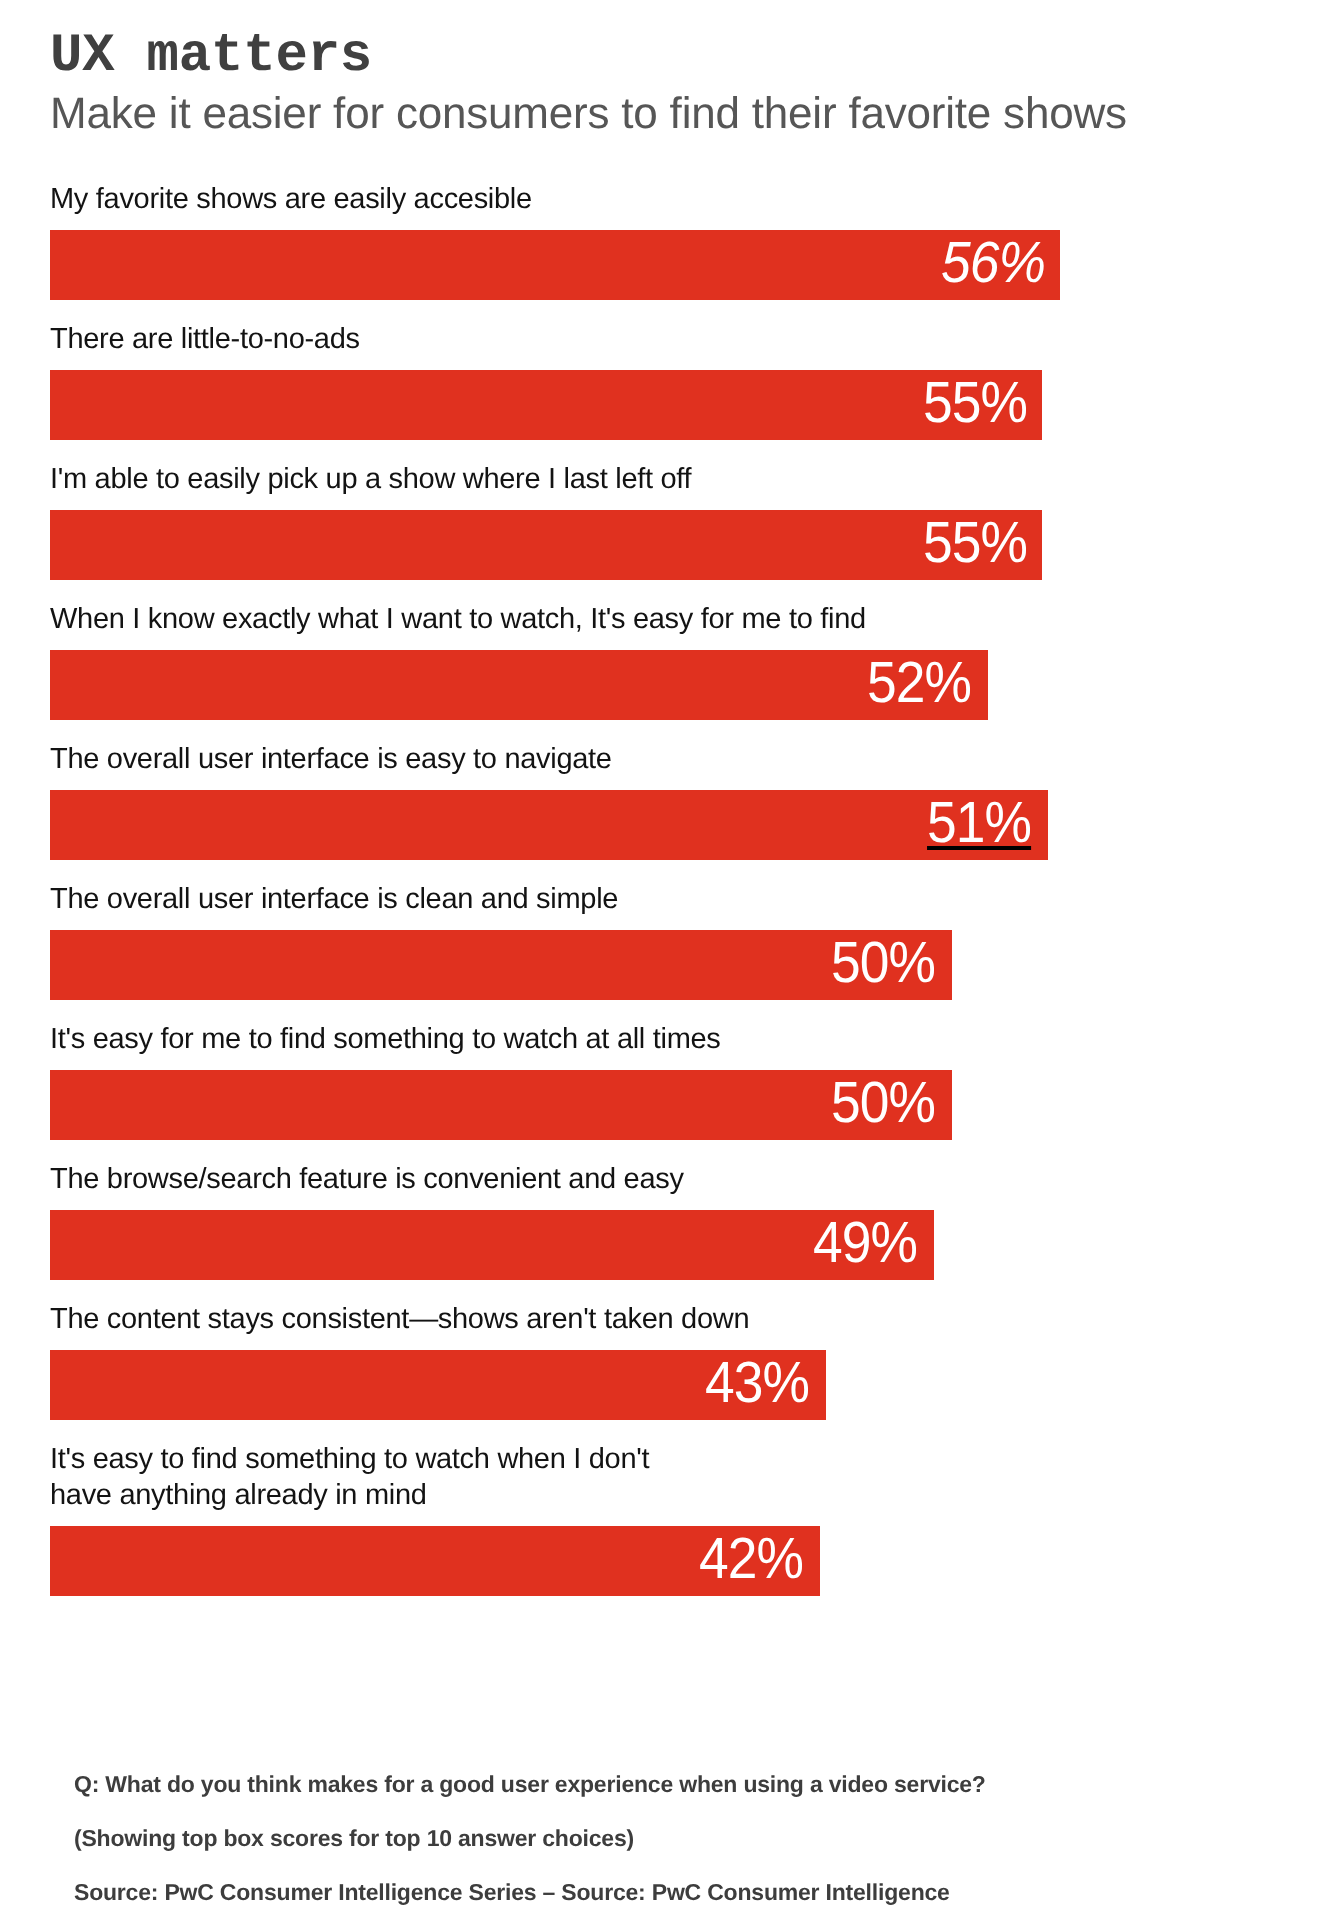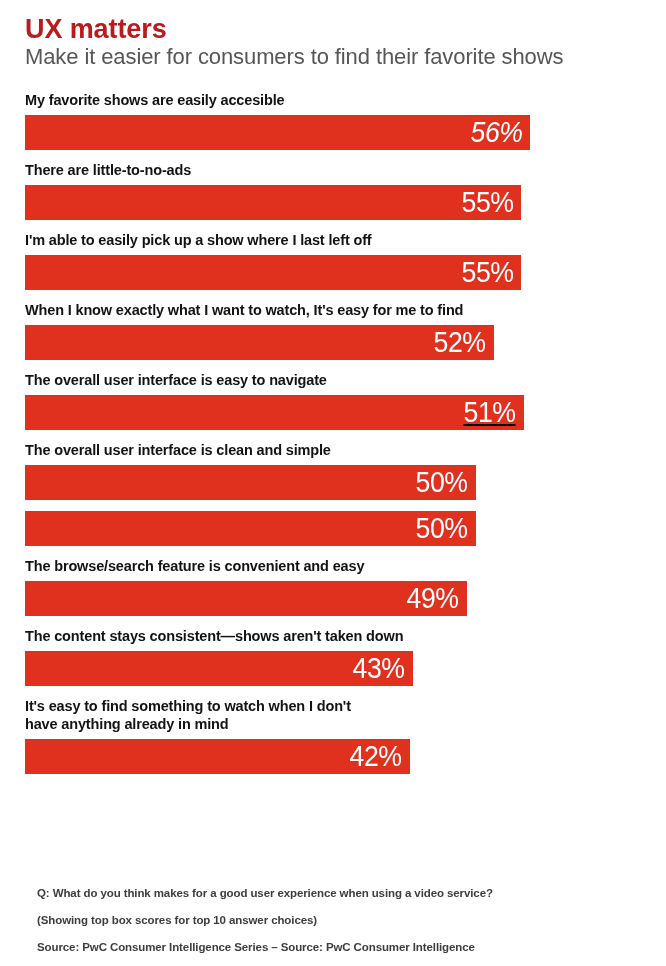--- a/index.html
+++ b/index.html
@@ -24,25 +24,25 @@
     height: 966px;
     box-sizing: border-box;
     padding: 0 25px;
   }
 
   
   .header {
     padding-top: 14px;
   }
   .chart-title {
-    font-family: Liberation Sans, sans-serif;
+    font-family: Liberation Mono, monospace;
     font-weight: bold;
     font-size: 27px;
     line-height: 30px;
-    color: #b91c1c;
+    color: #404040;
     letter-spacing: -0.1px;
     margin: 0;
   }
   .chart-subtitle {
     font-family: "Liberation Sans", "DejaVu Sans", sans-serif;
     font-weight: normal;
     font-size: 22px;
     line-height: 21px;
     color: #565656;
     margin: 2px 0 0 0;
@@ -53,21 +53,21 @@
   .bars {
     position: relative;
     margin-top: 24px;
   }
   .bar-group {
     margin-bottom: 11px;
   }
   .bar-label {
     font-family: "Liberation Sans", "DejaVu Sans", sans-serif;
     font-size: 14.5px;
-    font-weight: bold;
+    font-weight: normal;
     line-height: 18px;
     color: #131313;
     letter-spacing: -0.15px;
     margin-bottom: 6px;
     white-space: pre-line;
   }
   .bar-track {
     position: relative;
     height: 35px;
     width: 100%;
@@ -163,20 +163,21 @@
       </div>
       <div class="bar-group">
         <div class="bar-label">The overall user interface is clean and simple</div>
         <div class="bar-track">
           <div class="bar-fill" style="width: 451px; background: rgb(224, 49, 31);">
             <span class="bar-value">50%</span>
           </div>
         </div>
       </div>
       <div class="bar-group">
+        <div class="bar-label">It's easy for me to find something to watch at all times</div>
         <div class="bar-track">
           <div class="bar-fill" style="width: 451px; background: rgb(224, 49, 31);">
             <span class="bar-value">50%</span>
           </div>
         </div>
       </div>
       <div class="bar-group">
         <div class="bar-label">The browse/search feature is convenient and easy</div>
         <div class="bar-track">
           <div class="bar-fill" style="width: 441.98px; background: rgb(224, 49, 31); padding-left: 42px;">

